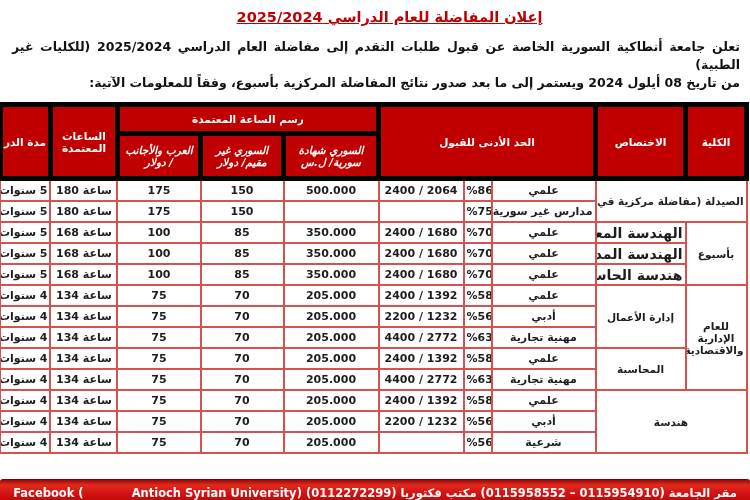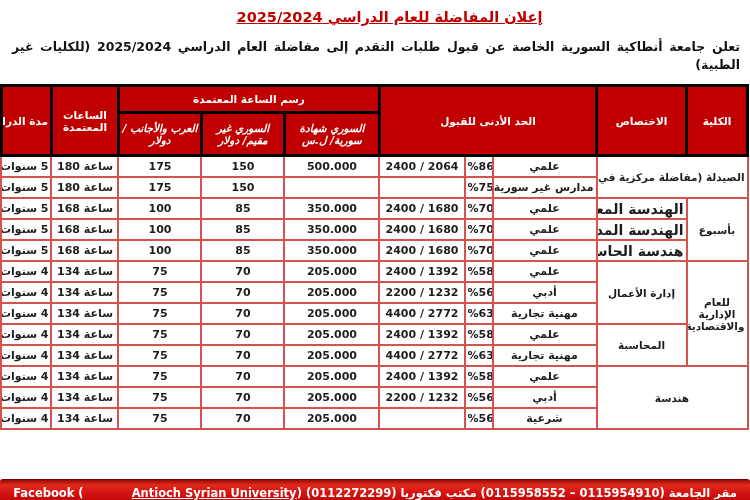--- a/index.html
+++ b/index.html
@@ -29,21 +29,21 @@
 
   
   table.adm{
     border-collapse:collapse;table-layout:fixed;
     width:748px;margin-right:1px;
     font-size:11px;font-weight:bold;color:#1d1d1d;
     border:2px solid #b20000;
   }
   table.adm th{
     background:#c00000;color:#ffffff;
-    border:3px solid #000000;
+    border:5px solid #000000;
     font-size:10.5px;font-weight:bold;
     text-align:center;vertical-align:middle;
     padding:1px 2px;
   }
   table.adm td{
     border:2px solid #d4534f;
     background:#ffffff;
     text-align:center;vertical-align:middle;
     height:19px;padding:0 2px;
     white-space:nowrap;overflow:hidden;
@@ -58,31 +58,32 @@
   
   .footer-bar{
     position:absolute;left:0;top:470px;width:750px;height:28px;
     background:linear-gradient(180deg,#9c0a0a 0%,#e02a1c 18%,#d51414 45%,#c00808 75%,#8f0303 100%);
     border-top:1px solid #7a0000;border-bottom:1px solid #7a0000;
     border-radius:3px;
     color:#ffffff;font-size:11.5px;font-weight:bold;
     text-align:center;line-height:27px;
     direction:rtl;
   }
-  .footer-bar .uni{text-decoration:underline;margin-left:48px;}
+  .footer-bar .uni{margin-left:48px;}
 </style>
 </head>
 <body>
 
 <div class="page">
 
   <h1 class="title">إعلان المفاضلة للعام الدراسي 2025/2024</h1>
 
   <div class="intro">
     <div class="l1">تعلن جامعة أنطاكية السورية الخاصة عن قبول طلبات التقدم إلى مفاضلة العام الدراسي 2025/2024 (للكليات غير الطبية)</div>
+    <div class="l2">من تاريخ 08 أيلول 2024 ويستمر إلى ما بعد صدور نتائج المفاضلة المركزية بأسبوع، وفقاً للمعلومات الآتية:</div>
   </div>
 
   <table class="adm">
     <colgroup>
       <col style="width:61px">
         <col style="width:90px">
       <col style="width:104px">
         <col style="width:28px">
         <col style="width:85px">
       <col style="width:95px">

